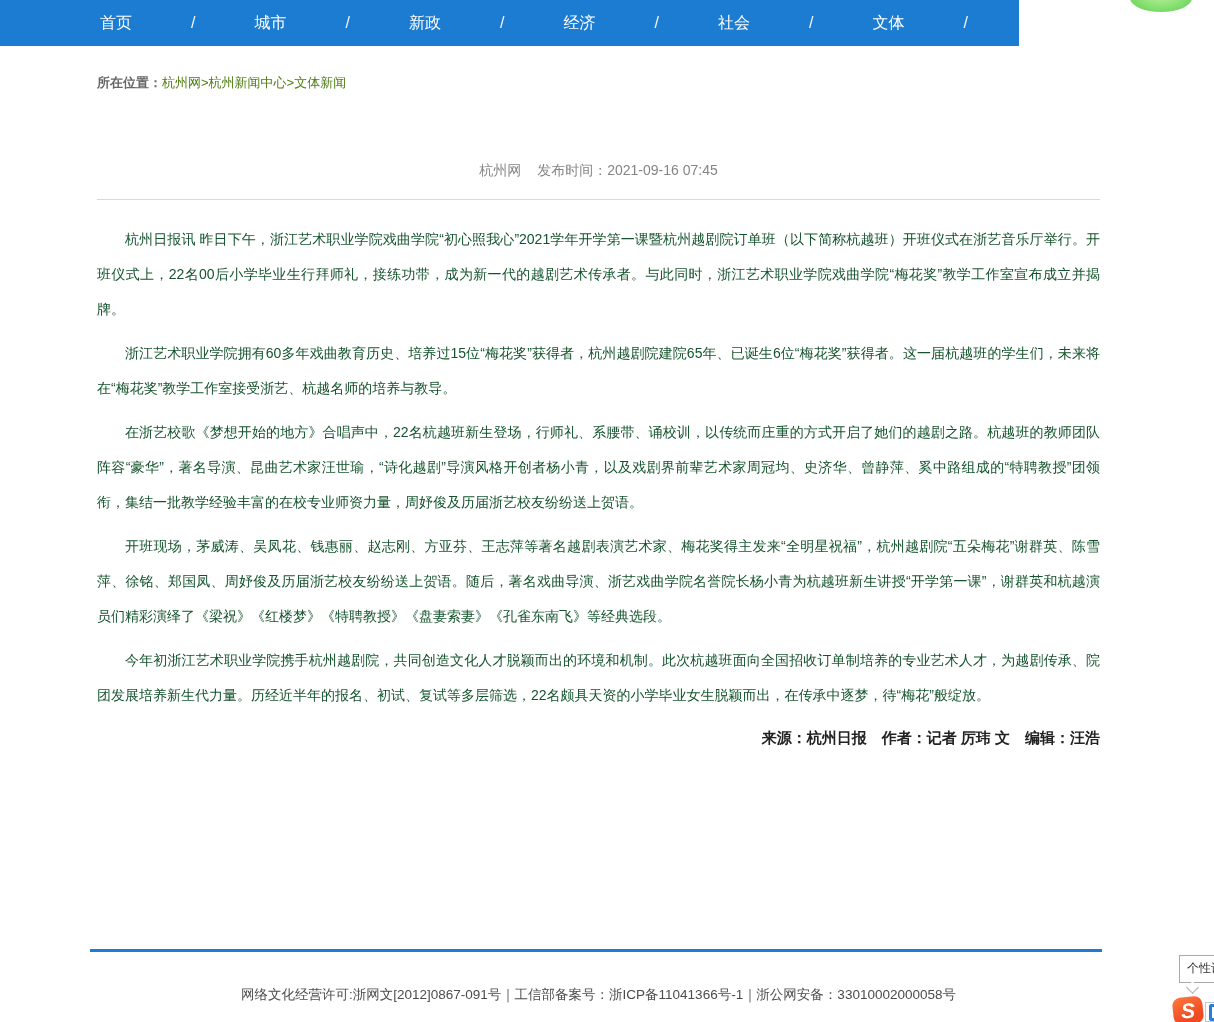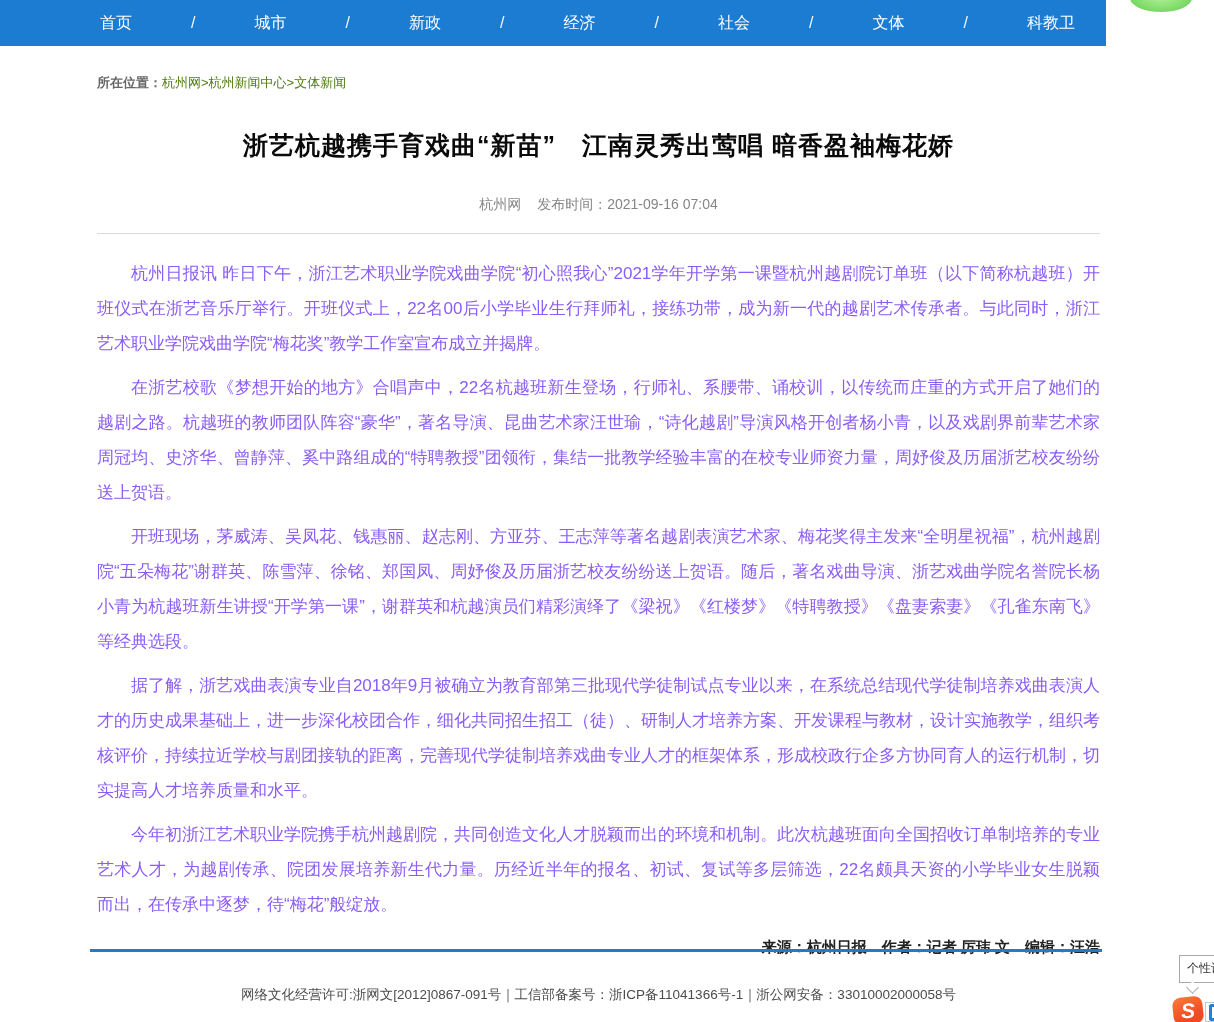--- a/index.html
+++ b/index.html
@@ -3,21 +3,21 @@
 <meta charset="utf-8">
 <style>
   html,body{margin:0;padding:0;}
   body{
     width:1214px;height:1022px;overflow:hidden;position:relative;
     background:#ffffff;
     font-family:"Liberation Sans","DejaVu Sans",sans-serif;
   }
   
   .nav{
-    position:absolute;top:0;left:0;width:1106px;height:46px;
+    position:absolute;top:0;left:0;width:1019px;height:46px;
     background:#1b7cd2;z-index:2;
   }
   .nav-inner{
     position:absolute;left:100px;top:0;width:975px;height:46px;
     display:flex;justify-content:space-between;align-items:center;
     color:#ffffff;font-size:16px;
   }
   .nav-item{cursor:pointer;white-space:nowrap;}
   .nav-sep{font-size:16px;opacity:.95;}
   .green-blob{
@@ -41,21 +41,21 @@
     letter-spacing:1px;
   }
   .meta{
     margin-top:34px;text-align:center;font-size:14px;color:#858585;
   }
   .meta .meta-site{margin-right:16px;}
   .divider{
     margin-top:19px;border-bottom:1px solid #d9d9d9;height:0;
   }
   .body-text{
-    margin-top:22px;font-size:17px;color:#8b5cf6;line-height:35px;
+    margin-top:22px;font-size:14px;color:#14532d;line-height:35px;
     text-align:justify;
   }
   .body-text p{margin:0 0 9px 0;text-indent:2em;}
   .byline{
     margin-top:16px;text-align:right;font-size:15px;font-weight:bold;color:#222;
   }
   
   .blue-rule{
     position:absolute;top:949px;left:90px;width:1012px;height:3px;
     background:#1b7cd2;
@@ -117,30 +117,29 @@
     <span class="nav-item">科教卫</span>
   </div>
   <div class="green-blob"></div>
 </div>
 
 <div class="breadcrumb">
   <span class="bc-label">所在位置：</span><span class="bc-path">杭州网&gt;杭州新闻中心&gt;文体新闻</span>
 </div>
 
 <div class="article">
-  <h1>浙艺杭越携手育戏曲“新苗”　江南灵秀出莺唱 暗香盈袖梅花娇</h1>
   <div class="meta">
-    <span class="meta-site">杭州网</span><span>发布时间：2021-09-16 07:04</span>
+    <span class="meta-site">杭州网</span><span>发布时间：2021-09-16 07:45</span>
   </div>
   <div class="divider"></div>
   <div class="body-text">
     <p>杭州日报讯 昨日下午，浙江艺术职业学院戏曲学院“初心照我心”2021学年开学第一课暨杭州越剧院订单班（以下简称杭越班）开班仪式在浙艺音乐厅举行。开班仪式上，22名00后小学毕业生行拜师礼，接练功带，成为新一代的越剧艺术传承者。与此同时，浙江艺术职业学院戏曲学院“梅花奖”教学工作室宣布成立并揭牌。</p>
+    <p>浙江艺术职业学院拥有60多年戏曲教育历史、培养过15位“梅花奖”获得者，杭州越剧院建院65年、已诞生6位“梅花奖”获得者。这一届杭越班的学生们，未来将在“梅花奖”教学工作室接受浙艺、杭越名师的培养与教导。</p>
     <p>在浙艺校歌《梦想开始的地方》合唱声中，22名杭越班新生登场，行师礼、系腰带、诵校训，以传统而庄重的方式开启了她们的越剧之路。杭越班的教师团队阵容“豪华”，著名导演、昆曲艺术家汪世瑜，“诗化越剧”导演风格开创者杨小青，以及戏剧界前辈艺术家周冠均、史济华、曾静萍、奚中路组成的“特聘教授”团领衔，集结一批教学经验丰富的在校专业师资力量，周妤俊及历届浙艺校友纷纷送上贺语。</p>
     <p>开班现场，茅威涛、吴凤花、钱惠丽、赵志刚、方亚芬、王志萍等著名越剧表演艺术家、梅花奖得主发来“全明星祝福”，杭州越剧院“五朵梅花”谢群英、陈雪萍、徐铭、郑国凤、周妤俊及历届浙艺校友纷纷送上贺语。随后，著名戏曲导演、浙艺戏曲学院名誉院长杨小青为杭越班新生讲授“开学第一课”，谢群英和杭越演员们精彩演绎了《梁祝》《红楼梦》《特聘教授》《盘妻索妻》《孔雀东南飞》等经典选段。</p>
-    <p>据了解，浙艺戏曲表演专业自2018年9月被确立为教育部第三批现代学徒制试点专业以来，在系统总结现代学徒制培养戏曲表演人才的历史成果基础上，进一步深化校团合作，细化共同招生招工（徒）、研制人才培养方案、开发课程与教材，设计实施教学，组织考核评价，持续拉近学校与剧团接轨的距离，完善现代学徒制培养戏曲专业人才的框架体系，形成校政行企多方协同育人的运行机制，切实提高人才培养质量和水平。</p>
     <p>今年初浙江艺术职业学院携手杭州越剧院，共同创造文化人才脱颖而出的环境和机制。此次杭越班面向全国招收订单制培养的专业艺术人才，为越剧传承、院团发展培养新生代力量。历经近半年的报名、初试、复试等多层筛选，22名颇具天资的小学毕业女生脱颖而出，在传承中逐梦，待“梅花”般绽放。</p>
   </div>
   <div class="byline">来源：杭州日报　作者：记者 厉玮 文　编辑：汪浩</div>
 </div>
 
 <div class="blue-rule"></div>
 <div class="footer">
   <div>网络文化经营许可:浙网文[2012]0867-091号｜工信部备案号：浙ICP备11041366号-1｜浙公网安备：33010002000058号</div>
 </div>
 

